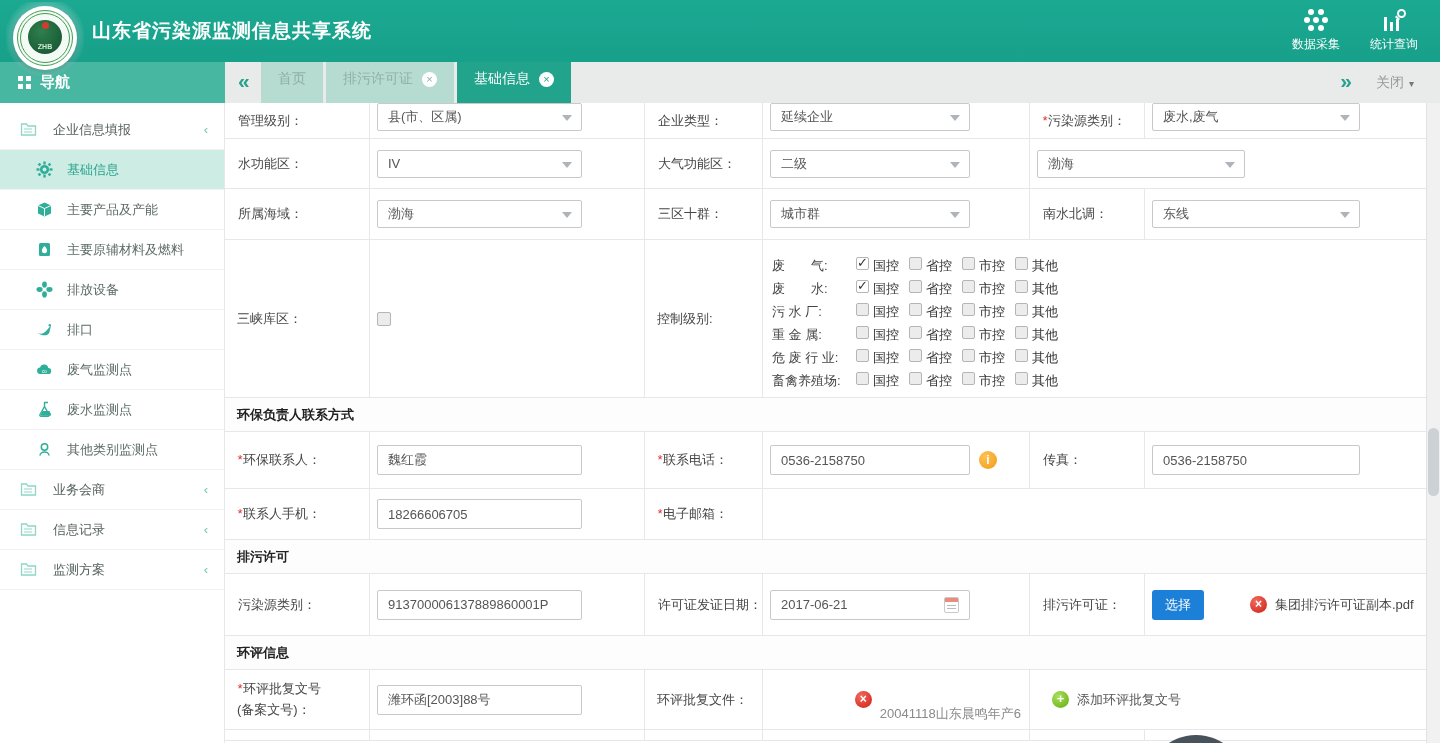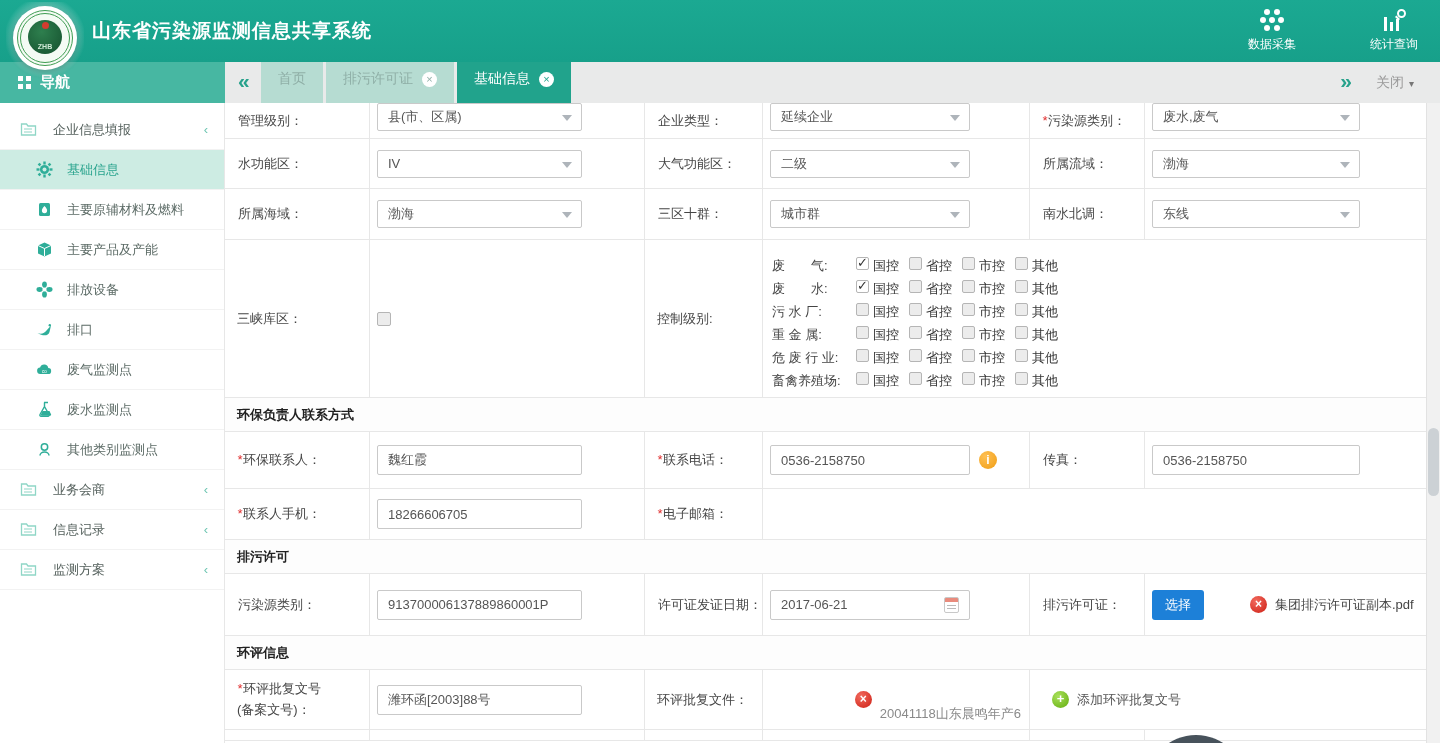--- a/index.html
+++ b/index.html
@@ -4,21 +4,21 @@
 <style>
   * { box-sizing: border-box; margin: 0; padding: 0; }
   html,body { width:1440px; height:743px; overflow:hidden; }
   body { font-family:"Liberation Sans","DejaVu Sans",sans-serif; background:#fff; position:relative; }
 
   
   .app-header { position:absolute; left:0; top:0; width:1440px; height:62px;
     background:linear-gradient(#1ba992,#17a08a); display:flex; align-items:center; z-index:5; }
   .app-title { margin-left:92px; color:#fff; font-size:19px; font-weight:bold; letter-spacing:1px; }
   .hdr-actions { margin-left:auto; margin-right:22px; display:flex; gap:30px; }
-  .hdr-act { display:flex; flex-direction:column; align-items:center; color:#fff; font-size:12px; gap:5px; cursor:pointer;margin-left:44px; }
+  .hdr-act { display:flex; flex-direction:column; align-items:center; color:#fff; font-size:12px; gap:5px; cursor:pointer; }
   .ic-dots { width:24px; height:22px; position:relative; }
   .ic-dots i { position:absolute; left:9px; top:8px; width:6px; height:6px; border-radius:50%; background:#fff;
     box-shadow:9px 0 0 #fff,-9px 0 0 #fff,5px -8px 0 #fff,-5px -8px 0 #fff,5px 8px 0 #fff,-5px 8px 0 #fff; }
   .ic-stats { width:24px; height:22px; position:relative; }
   .ic-stats i { position:absolute; bottom:0; width:3px; background:#fff; }
   .ic-stats i:nth-child(1){ left:2px; height:14px; }
   .ic-stats i:nth-child(2){ left:8px; height:9px; }
   .ic-stats i:nth-child(3){ left:14px; height:12px; }
   .ic-stats u { position:absolute; right:0; top:0; width:9px; height:9px; border:2px solid #fff; border-radius:50%; }
   .ic-stats u::after { content:""; position:absolute; left:-4px; top:6px; width:5px; height:2px; background:#fff; transform:rotate(45deg); }
@@ -219,34 +219,34 @@
             <rect x="12.2" y="12.2" width="2.6" height="2.6" transform="rotate(45 13.5 13.5)"></rect>
           </g>
           <circle cx="8.5" cy="8.5" r="2" fill="#cdece3"></circle>
         </svg>
     </span>
     <span>基础信息</span>
   </div>
   <div class="side-item child">
     <span class="ic">
       <svg viewBox="0 0 17 17">
+          <path d="M8.5 1.5l6.5 3v8l-6.5 3-6.5-3v-8z" fill="#2fae99"></path>
+          <path d="M2 4.5l6.5 3 6.5-3M8.5 7.5v7.5" stroke="#fff" stroke-width="1" fill="none"></path>
+        </svg>
+    </span>
+    <span>主要产品及产能</span>
+  </div>
+  <div class="side-item child">
+    <span class="ic">
+      <svg viewBox="0 0 17 17">
           <rect x="3" y="2" width="11" height="13" rx="1.5" fill="#2fae99"></rect>
           <path d="M8.5 5c1.8 2 2.6 3.2 2.6 4.6a2.6 2.6 0 1 1-5.2 0C5.9 8.2 6.7 7 8.5 5z" fill="#fff"></path>
         </svg>
     </span>
     <span>主要原辅材料及燃料</span>
-  </div>
-  <div class="side-item child">
-    <span class="ic">
-      <svg viewBox="0 0 17 17">
-          <path d="M8.5 1.5l6.5 3v8l-6.5 3-6.5-3v-8z" fill="#2fae99"></path>
-          <path d="M2 4.5l6.5 3 6.5-3M8.5 7.5v7.5" stroke="#fff" stroke-width="1" fill="none"></path>
-        </svg>
-    </span>
-    <span>主要产品及产能</span>
   </div>
   <div class="side-item child">
     <span class="ic">
       <svg viewBox="0 0 17 17">
           <g fill="#2fae99">
             <ellipse cx="8.5" cy="3.6" rx="2.4" ry="3.1"></ellipse>
             <ellipse cx="8.5" cy="13.4" rx="2.4" ry="3.1"></ellipse>
             <ellipse cx="3.6" cy="8.5" rx="3.1" ry="2.4"></ellipse>
             <ellipse cx="13.4" cy="8.5" rx="3.1" ry="2.4"></ellipse>
           </g>
@@ -362,23 +362,20 @@
         </div>
       </div>
     <div class="cell cl w-l2">
         <span class="lab"><i class="req"></i><span>大气功能区：</span></span>
       </div>
     <div class="cell cf w-f2">
         <div class="sel w2">
           <span>二级</span>
         </div>
       </div>
-    <div class="cell cl w-l3">
-        <span class="lab"><i class="req"></i><span>所属流域：</span></span>
-      </div>
     <div class="cell cf w-f3">
         <div class="sel w3">
           <span>渤海</span>
         </div>
       </div>
   </div>
 
   <div class="frow" style="height:51px">
     <div class="cell cl w-l1">
         <span class="lab"><i class="req"></i><span>所属海域：</span></span>

